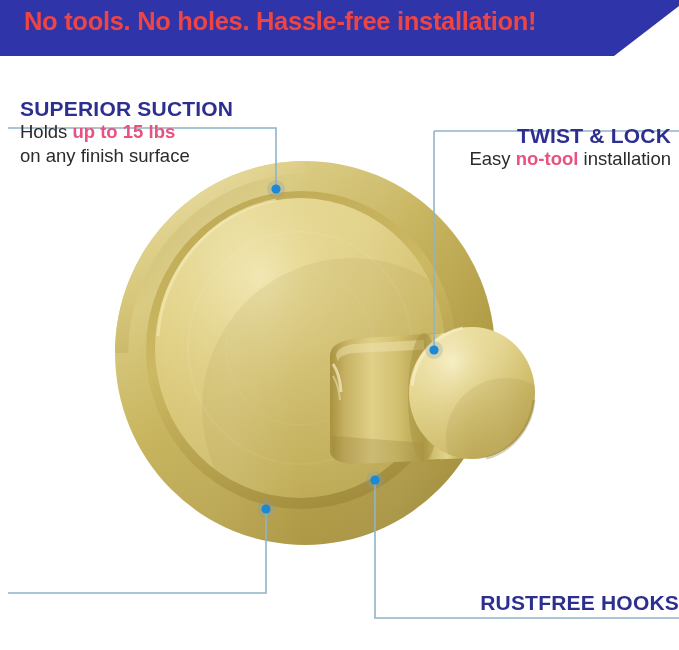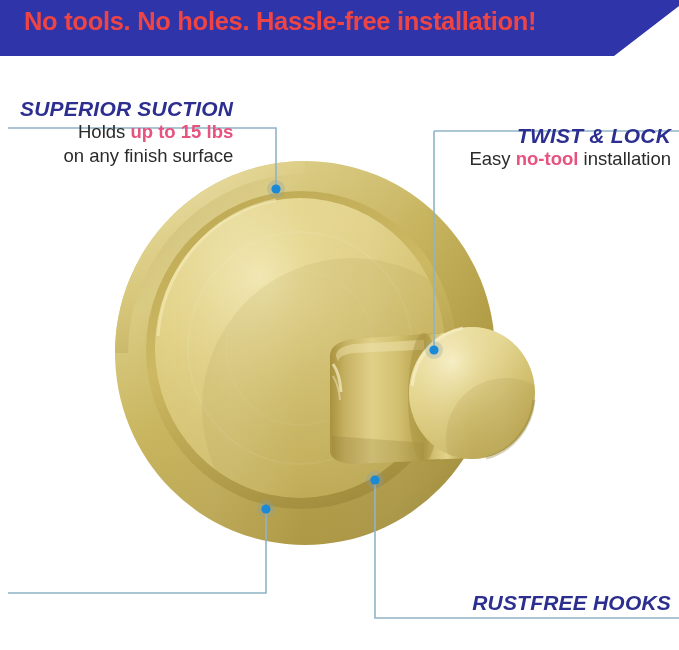--- a/index.html
+++ b/index.html
@@ -53,42 +53,40 @@
   .callout {
     position: absolute;
   }
   .callout .title {
     color: #2c2f8f;
     font-weight: bold;
     font-size: 21px;
     letter-spacing: 0.2px;
     white-space: nowrap;
     line-height: 1.05;
-    font-style: italic;
   }
   .callout .desc {
     color: #2b2b2b;
     font-size: 18.5px;
     line-height: 1.28;
     white-space: nowrap;
-    text-align: right;
   }
   .callout .desc .hl {
     color: #e8527f;
     font-weight: bold;
   }
   .callout.right .title,
   .callout.right .desc {
     text-align: right;
   }
 
   #callout-superior { left: 20px; top: 98px; }
   #callout-twist    { right: 8px;  top: 98px; margin-top: 27px; }
   #callout-elegant  { left: 20px; top: 592px; }
-  #callout-rust     { right: 8px;  top: 592px; }
+  #callout-rust     { right: 0;  top: 592px; }
 
   
   #connectors {
     position: absolute;
     left: 0;
     top: 0;
     width: 679px;
     height: 650px;
     pointer-events: none;
   }

